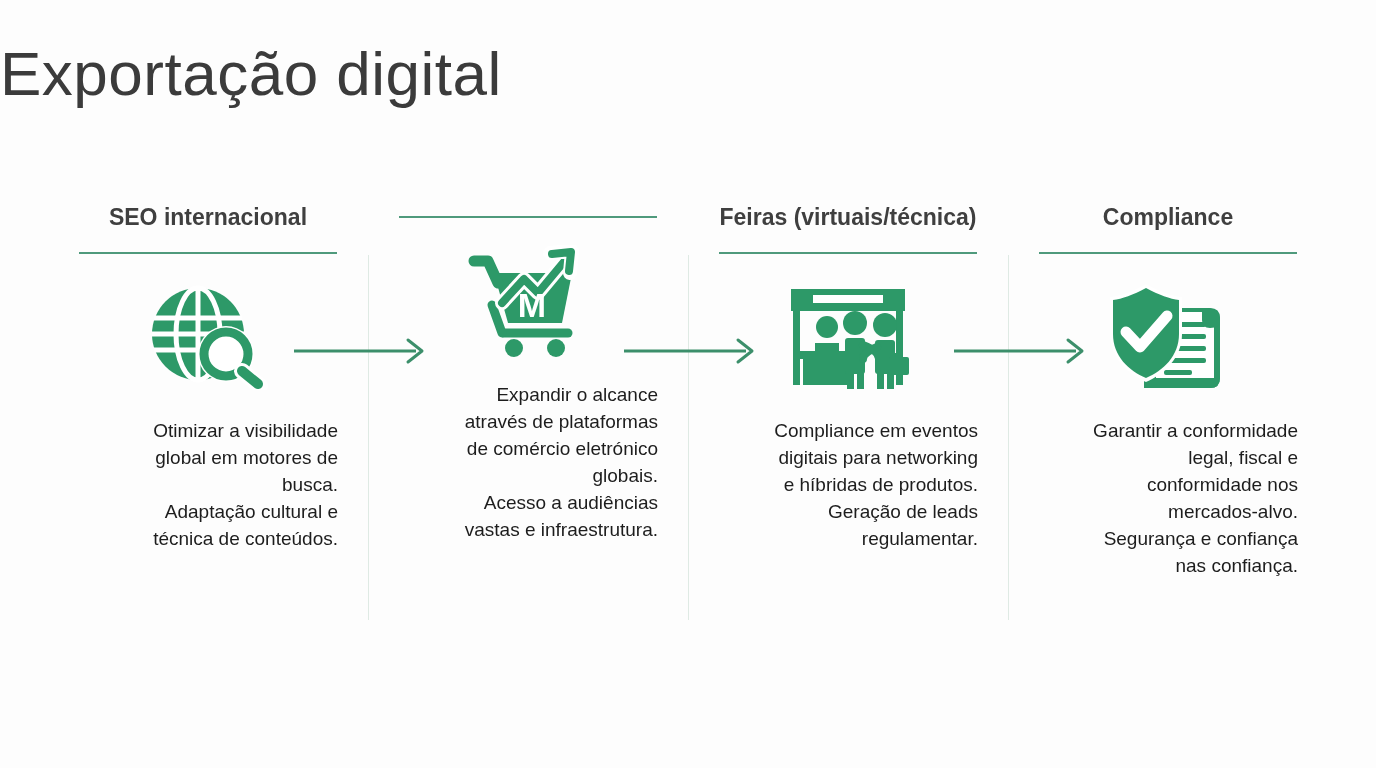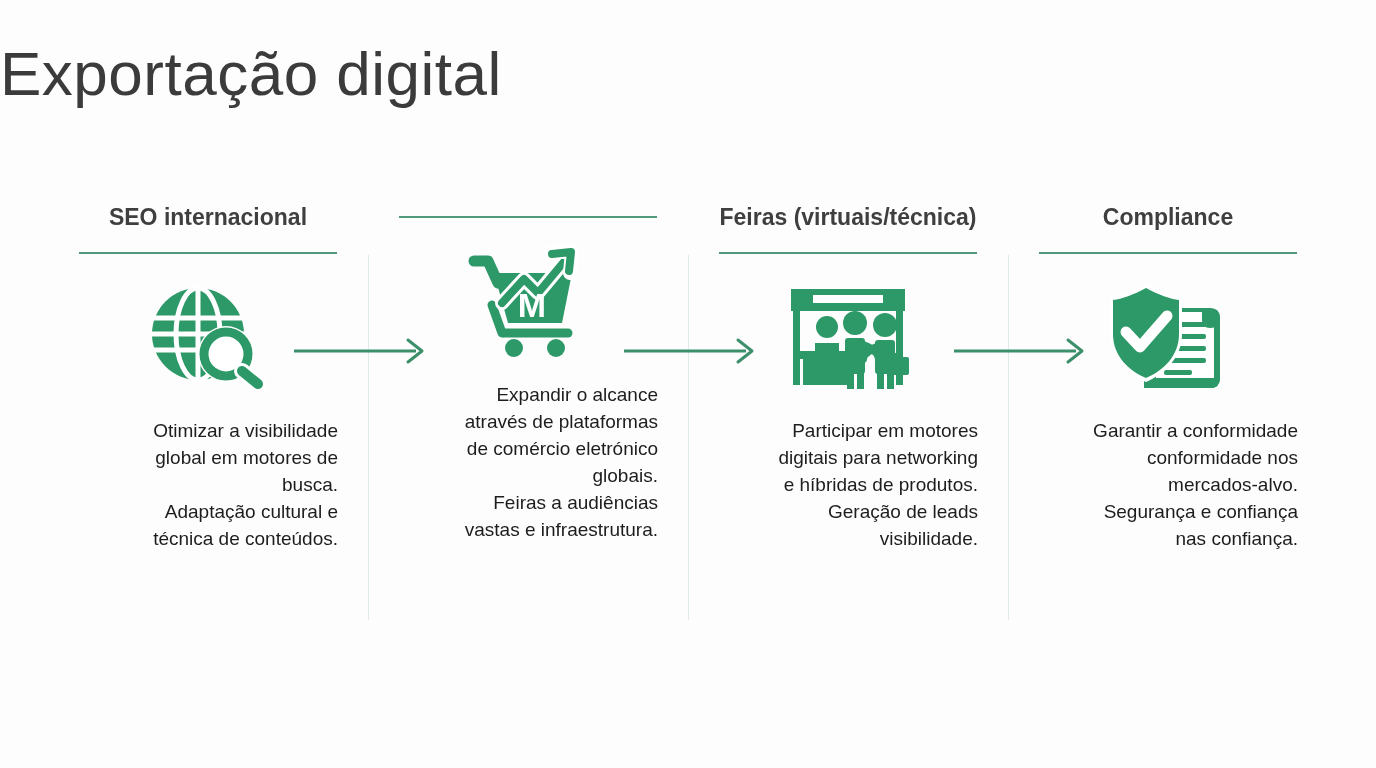--- a/index.html
+++ b/index.html
@@ -186,21 +186,21 @@
 
         <text x="64" y="72" text-anchor="middle" font-family="Liberation Sans, sans-serif" font-size="34" font-weight="bold" fill="#ffffff">M</text>
       </svg>
     </div>
 
     <div class="col-desc">
       <span class="line">Expandir o alcance</span>
       <span class="line">através de plataformas</span>
       <span class="line">de comércio eletrónico</span>
       <span class="line">globais.</span>
-      <span class="line">Feiras a audiências</span>
+      <span class="line">Acesso a audiências</span>
       <span class="line">vastas e infraestrutura.</span>
     </div>
   </div>
 
   <div class="column">
     <div class="col-heading">Feiras (virtuais/técnica)</div>
     <div class="col-rule"></div>
 
     <div class="icon-wrap">
       <svg width="126" height="104" viewBox="0 0 126 104">
@@ -231,25 +231,25 @@
           <rect x="102" y="86" width="7" height="18"></rect>
           <path d="M92 62 q-14 6 -14 12" fill="none" stroke="#2d9968" stroke-width="8" stroke-linecap="round"></path>
 
           <rect x="104" y="72" width="20" height="18" rx="2"></rect>
           <rect x="110" y="68" width="8" height="5"></rect>
         </g>
       </svg>
     </div>
 
     <div class="col-desc">
-      <span class="line">Participar em motores</span>
+      <span class="line">Compliance em eventos</span>
       <span class="line">digitais para networking</span>
       <span class="line">e híbridas de produtos.</span>
       <span class="line">Geração de leads</span>
-      <span class="line">visibilidade.</span>
+      <span class="line">regulamentar.</span>
     </div>
   </div>
 
   <div class="column">
     <div class="col-heading">Compliance</div>
     <div class="col-rule"></div>
 
     <div class="icon-wrap">
       <svg width="124" height="110" viewBox="0 0 124 110">
 
@@ -268,20 +268,21 @@
         </g>
 
         <path d="M40 2 C26 10 14 14 4 15 L4 52 C4 76 22 92 40 100 C58 92 76 76 76 52 L76 15 C66 14 54 10 40 2 Z" fill="#ffffff"></path>
         <path d="M40 6 C27 13 16 17 7 18 L7 52 C7 74 23 89 40 96 C57 89 73 74 73 52 L73 18 C64 17 53 13 40 6 Z" fill="#2d9968"></path>
         <polyline points="20,50 34,65 61,34" fill="none" stroke="#ffffff" stroke-width="11" stroke-linecap="round" stroke-linejoin="round"></polyline>
       </svg>
     </div>
 
     <div class="col-desc">
       <span class="line">Garantir a conformidade</span>
+      <span class="line">legal, fiscal e</span>
       <span class="line">conformidade nos</span>
       <span class="line">mercados-alvo.</span>
       <span class="line">Segurança e confiança</span>
       <span class="line">nas confiança.</span>
     </div>
   </div>
 
 </div>
 
 <div class="arrows">

